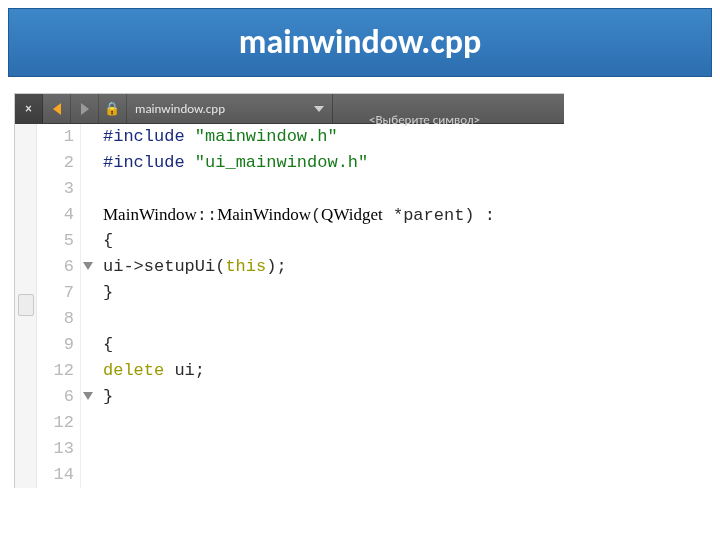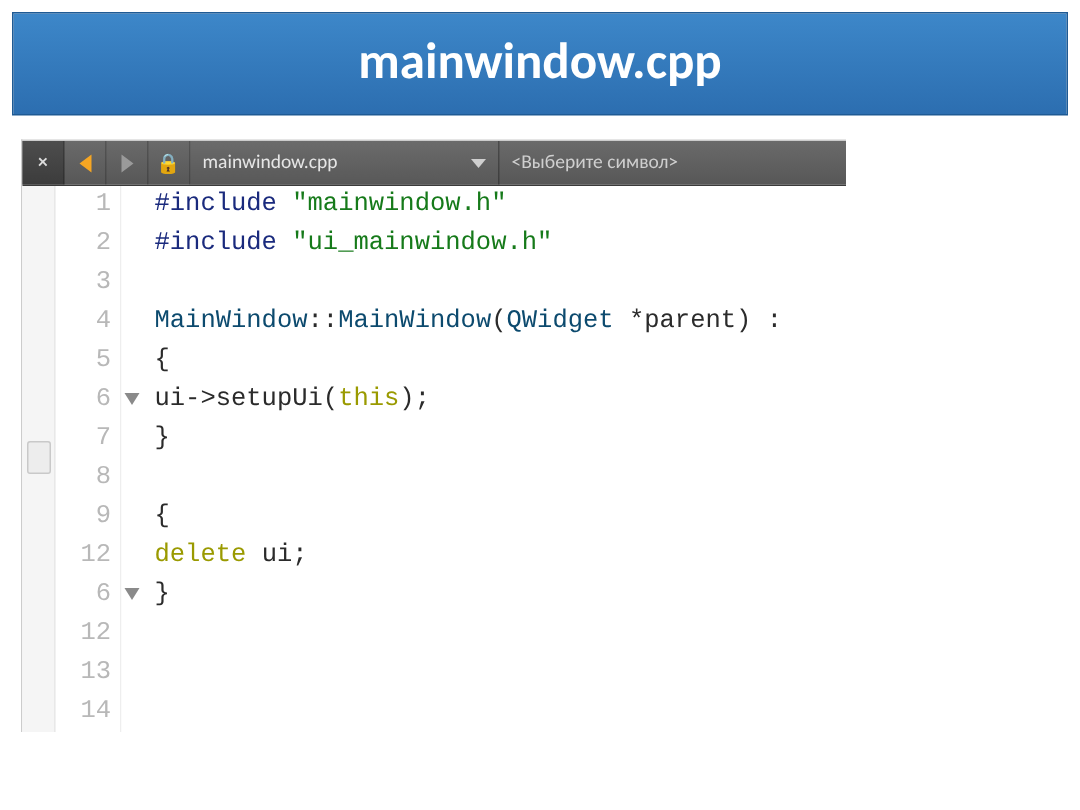--- a/index.html
+++ b/index.html
@@ -66,23 +66,24 @@
   .toolbar .file-combo .caret {
     margin-left: auto;
     width: 0; height: 0;
     border-left: 5px solid transparent;
     border-right: 5px solid transparent;
     border-top: 6px solid #cfcfcf;
   }
   .toolbar .symbol-combo {
     flex: 1;
     display: flex;
-    align-items: center;
-    padding: 0 8px;
+    align-items: flex-start;
+    padding: 18px 8px;
     color: #cfcfcf;
+    margin-left: 28px;
   }
   .editor-area {
     display: flex;
     background: #ffffff;
     font-family: Consolas, "Courier New", monospace;
     font-size: 17px;
     line-height: 26px;
   }
   .left-rail {
     width: 22px;
@@ -125,21 +126,21 @@
   .code {
     flex: 1;
     padding-left: 4px;
     color: #2b2b2b;
     white-space: nowrap;
   }
   .code .row { height: 26px; }
   .kw { color: #9a9a00; }
   .pre { color: #1a2a7d; font-weight: 500; margin-top: 20px; }
   .str { color: #167a1a; }
-  .type { color: #0c4a6e; }
+  .type { color: #000000; font-family: Liberation Serif, serif; }
   .ital { font-style: italic; }
 </style>
 </head>
 <body>
 
 <div class="title-banner">
   <span>mainwindow.cpp</span>
 </div>
 
 <div class="ide-frame">

